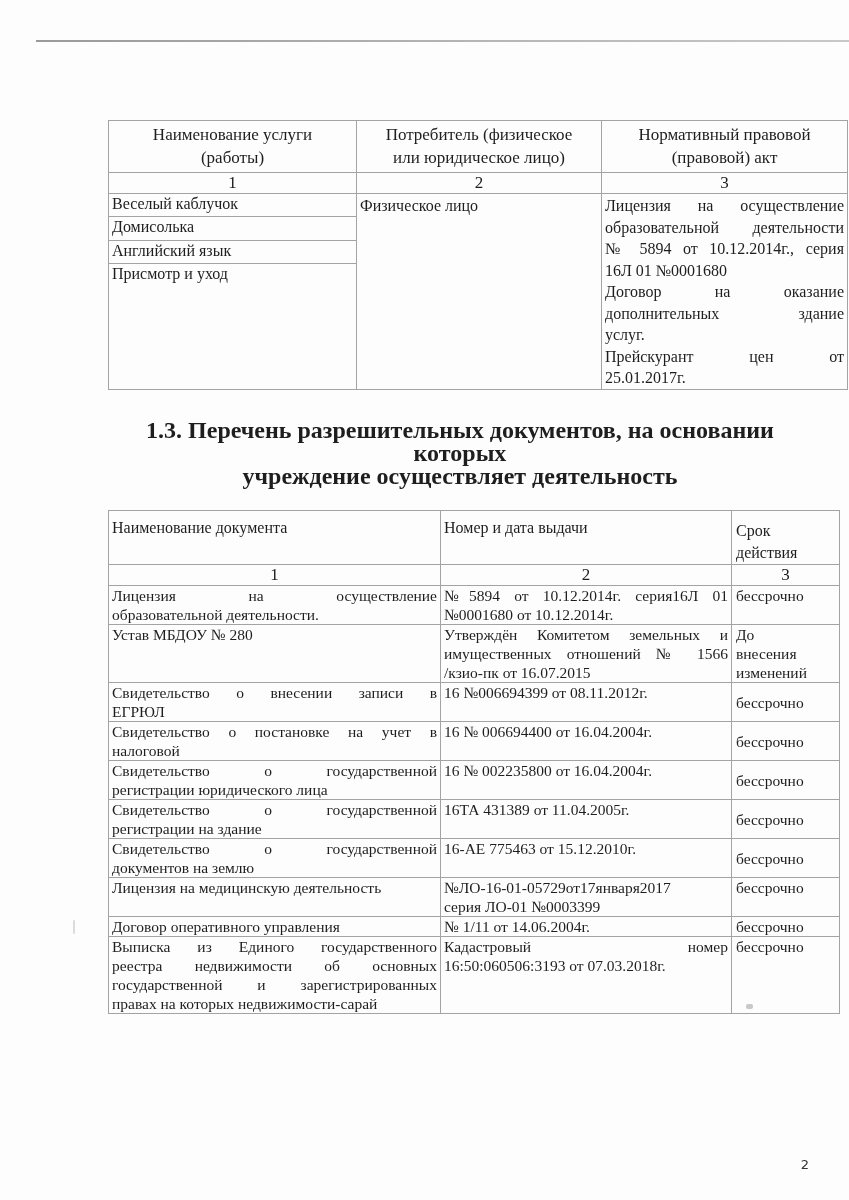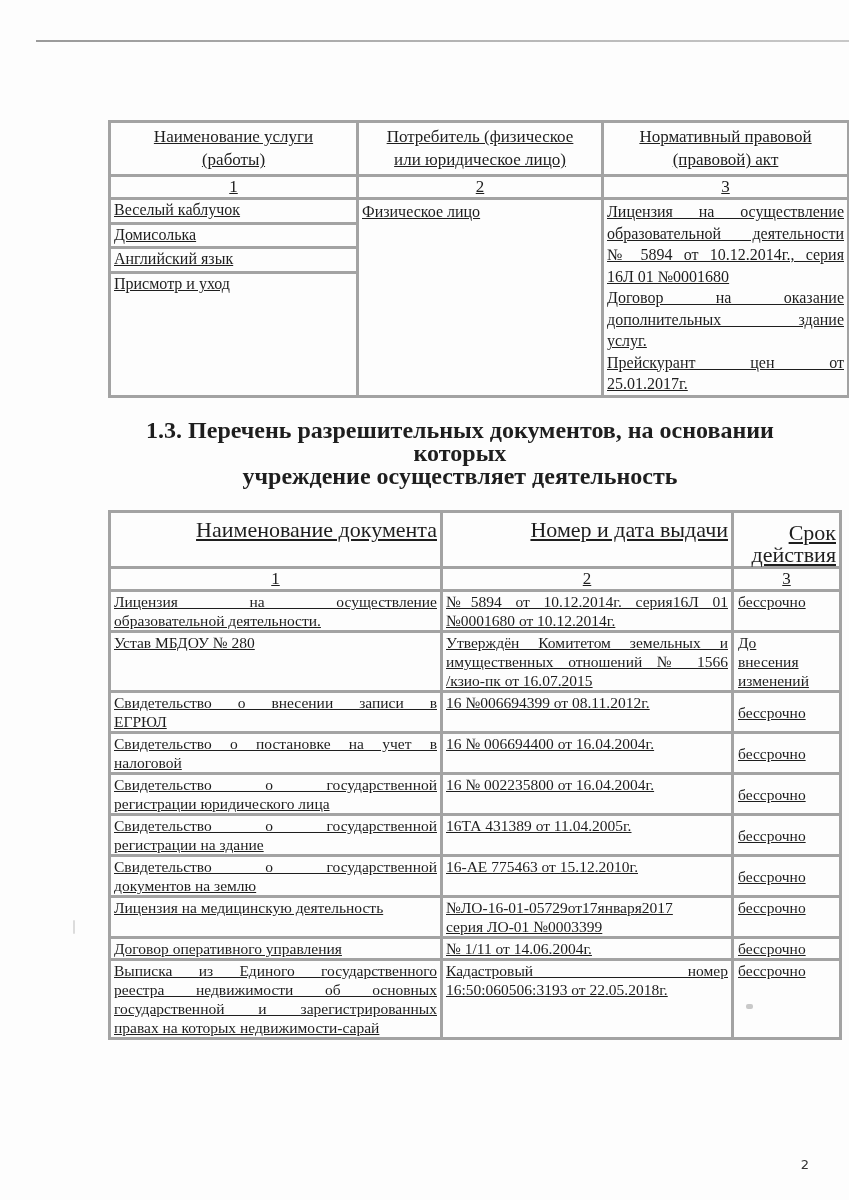--- a/index.html
+++ b/index.html
@@ -7,35 +7,35 @@
       width: 849px; height: 1200px; position: relative; overflow: hidden;
       background: #fdfdfd;
       font-family: "Liberation Serif", serif;
       color: #1e1e1e;
     }
     .top-rule {
       position: absolute; left: 36px; top: 40px; width: 813px; height: 2px;
       background: linear-gradient(to right, #9a9a9a, #b8b8b8 60%, #c8c8c8);
     }
     table { border-collapse: collapse; position: absolute; table-layout: fixed; }
-    td { border: 3px solid #a3a3a3; vertical-align: top; padding: 0 3px; text-decoration: underline; }
+    td { border: 1px solid #a3a3a3; vertical-align: top; padding: 0 3px; }
     .t1 { left: 108px; top: 120px; width: 739px; font-size: 16px; line-height: 21px; }
     .t1 .hdr td { text-align: center; font-size: 17px; line-height: 23px; padding: 2px 3px 3px; vertical-align: middle; }
     .t1 .num td { text-align: center; font-size: 17px; line-height: 20px; }
     .t1 td.svc { height: 19px; line-height: 19px; }
     .t1 td.svc-last { height: 107px; line-height: 19px; }
     .jline { display: block; text-align: justify; text-align-last: justify; }
     .pline { display: block; }
     .section-title {
       position: absolute; left: 120px; top: 419px; width: 680px;
       text-align: center; font-weight: bold; font-size: 24px; line-height: 23px;
       font-family: "Liberation Serif", serif;
     }
     .t2 { left: 108px; top: 510px; width: 731px; font-size: 15.5px; line-height: 19px; }
-    .t2 .hdr td { text-align: right; font-size: 22px; line-height: 22px; vertical-align: middle; margin-left: 15px; }
+    .t2 .hdr td { text-align: left; font-size: 16px; line-height: 22px; vertical-align: middle; margin-left: 15px; }
     .t2 .hdr td.c3 { vertical-align: top; padding-top: 9px; }
     .t2 .num td { text-align: center; font-size: 17px; line-height: 20px; }
     .t2 td.c3 { padding-left: 4px; }
     .page-number {
       position: absolute; right: 40px; top: 1157px;
       font-family: "DejaVu Sans", sans-serif; font-size: 13px; color: #333;
     }
     .speck { position: absolute; background: #c9c9c9; border-radius: 2px; }
   </style>
 </head>
@@ -242,21 +242,21 @@
       </tr>
       <tr>
         <td>
           <span class="jline">Выписка из Единого государственного</span>
           <span class="jline">реестра недвижимости об основных</span>
           <span class="jline">государственной и зарегистрированных</span>
           <span class="pline">правах на которых недвижимости-сарай</span>
         </td>
         <td>
           <span class="jline">Кадастровый номер</span>
-          <span class="pline">16:50:060506:3193 от 22.05.2018г.</span>
+          <span class="pline">16:50:060506:3193 от 07.03.2018г.</span>
         </td>
         <td class="c3">
           <span class="pline">бессрочно</span>
         </td>
       </tr>
     </tbody>
 </table>
 
 <div class="speck" style="left:746px; top:1004px; width:7px; height:5px;"></div>
 <div class="speck" style="left:73px; top:920px; width:2px; height:14px; background:#dcdcdc;"></div>

